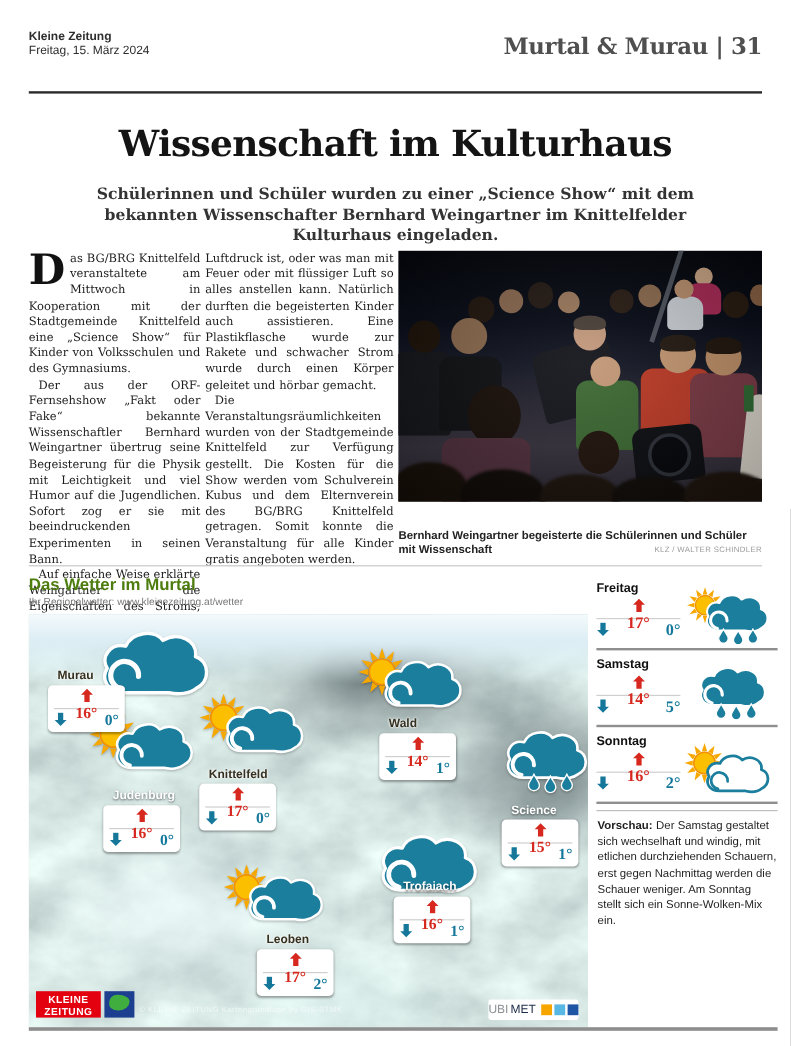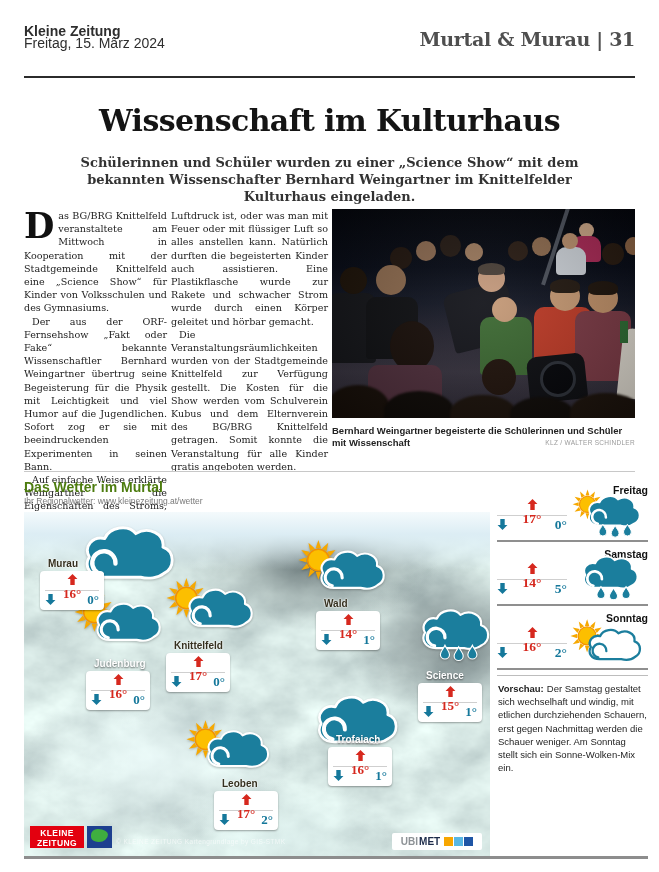--- a/index.html
+++ b/index.html
@@ -1,19 +1,19 @@
 <!DOCTYPE html>
 <html><head>
 <meta charset="utf-8">
 <style>
   html,body{margin:0;padding:0;background:#9a9a9a;}
   .page{position:relative;width:659px;height:872px;background:#fff;margin:0 auto;
         font-family:"Liberation Sans",sans-serif;overflow:hidden;}
   
-  .masthead{position:absolute;left:24px;top:25px;font-size:14px;line-height:12px;color:#2e2e2e;}
+  .masthead{position:absolute;left:24px;top:25px;font-size:10px;line-height:12px;color:#2e2e2e;}
   .masthead .m1{font-weight:700;}
   .section-page{position:absolute;right:24px;top:28px;font-family:"DejaVu Serif",serif;
         font-weight:700;font-size:19px;color:#4f4f4f;letter-spacing:-0.3px;}
   .rule-header{position:absolute;left:24px;width:611px;top:76px;height:2px;background:#2b2b2b;}
   
   .kicker{position:absolute;left:0;top:95px;width:659px;text-align:center;color:#e3000f;
         font-weight:700;font-size:9px;letter-spacing:1.2px;}
   .headline{position:absolute;left:0;top:103px;width:659px;text-align:center;margin:0;
         font-family:"DejaVu Serif",serif;font-weight:700;font-size:30px;color:#141414;letter-spacing:-0.6px;}
   .subtitle{position:absolute;left:50px;top:154px;width:559px;text-align:center;margin:0;
@@ -26,21 +26,21 @@
   .col1{left:0;width:143px;}
   .col2{left:147px;width:157px;}
   .dropcap{float:left;font-family:"DejaVu Serif",serif;font-weight:700;font-size:35px;
         line-height:30px;padding:2px 4px 0 0;color:#111;}
   .photo-fig{position:absolute;left:308px;top:0;width:303px;margin:0;}
   .photo{position:relative;width:303px;height:209px;overflow:hidden;
         background:linear-gradient(180deg,#04060c 0%,#070b16 28%,#131724 45%,#282632 62%,#37333f 78%,#2b2732 100%);}
   .photo .shape{position:absolute;}
   .photo .overlay{position:absolute;left:0;top:0;right:0;bottom:0;
         background:radial-gradient(ellipse at 50% 45%,rgba(255,255,255,0.05),rgba(0,0,0,0.25) 95%);}
-  .caption-wrap{position:relative;margin-top:7px;width:303px;font-size:9.5px;line-height:12px;
+  .caption-wrap{position:relative;margin-top:23px;width:303px;font-size:9.5px;line-height:12px;
         font-weight:700;color:#222;}
   .credit{position:absolute;right:0;bottom:0;font-weight:400;font-size:6.5px;color:#9a9a9a;letter-spacing:0.3px;}
   
   .rule-weather{position:absolute;left:24px;width:611px;top:471px;height:1px;background:#c8c8c8;}
   .w-title{position:absolute;left:24px;top:479px;color:#4d7c0f;font-weight:700;font-size:14px;}
   .w-sub{position:absolute;left:24px;top:496px;color:#787878;font-size:8.5px;}
   
   .map{position:absolute;left:24px;top:512px;width:466px;height:344px;overflow:hidden;background:#d7e8e6;}
   .map svg.terrain{position:absolute;left:0;top:0;}
   .map .tone{position:absolute;left:0;top:0;width:466px;height:344px;
@@ -63,30 +63,30 @@
   .temp{flex:1;text-align:right;font-family:"Liberation Serif",serif;font-weight:700;font-size:13px;}
   .temp.hi{color:#d6281e;}
   .temp.lo{color:#15789b;}
   .map-attrib{position:absolute;left:92px;bottom:11px;font-size:6.5px;color:rgba(255,255,255,0.6);letter-spacing:0.4px;}
   .klz-logo{position:absolute;left:6px;bottom:8px;width:54px;height:22px;background:#e3000f;
         color:#fff;font-weight:700;font-size:8.5px;line-height:10px;text-align:center;padding-top:2px;
         box-sizing:border-box;letter-spacing:0.4px;}
   .klz-flag{position:absolute;left:63px;bottom:8px;width:25px;height:22px;background:#1d3f8f;overflow:hidden;}
   .klz-flag .land{position:absolute;left:4px;top:3px;width:17px;height:13px;background:#3fae3f;
         border-radius:40% 60% 55% 45%/50% 45% 60% 40%;}
-  .ubimet{position:absolute;right:8px;bottom:6px;width:90px;height:17px;background:#fff;border-radius:2px;
-        display:flex;align-items:center;justify-content:center;gap:1px;font-weight:700;font-size:10px;}
+  .ubimet{position:absolute;right:8px;bottom:6px;width:75px;height:17px;background:#fff;border-radius:2px;
+        display:flex;align-items:center;justify-content:space-between;gap:1px;font-weight:400;font-size:10px;}
   .ubimet .u1{color:#8d9296;}
   .ubimet .u2{color:#1c2b4a;margin-right:3px;}
   .ubimet i{width:9px;height:9px;display:inline-block;}
   
   .panel{position:absolute;left:497px;top:481px;width:151px;}
   .day{position:relative;padding:3px 0 7px;border-bottom:2px solid #8f8f8f;}
   .day + .day{margin-top:3px;}
-  .day-name{font-weight:700;font-size:10.5px;color:#111;margin-bottom:2px;text-align:right;}
+  .day-name{font-weight:700;font-size:10.5px;color:#111;margin-bottom:2px;}
   .day .trow{width:70px;}
   .day .temp{font-size:13.5px;}
   .day-icon{position:absolute;right:2px;top:8px;}
   .heute-box{margin-top:6px;background:#e4e4e4;padding:6px 7px;font-size:9.5px;line-height:13.2px;color:#1e1e1e;}
   .heute-box b,.vorschau b{margin-right:3px;}
   .vorschau{margin-top:5px;border-top:1px solid #bdbdbd;padding:6px 1px 0;font-size:9.5px;line-height:13.2px;color:#1e1e1e;}
   .rule-bottom{position:absolute;left:24px;top:856px;width:624px;height:3px;background:#8d8d8d;}
   .defs-holder{position:absolute;width:0;height:0;overflow:hidden;}
 </style>
 </head>

